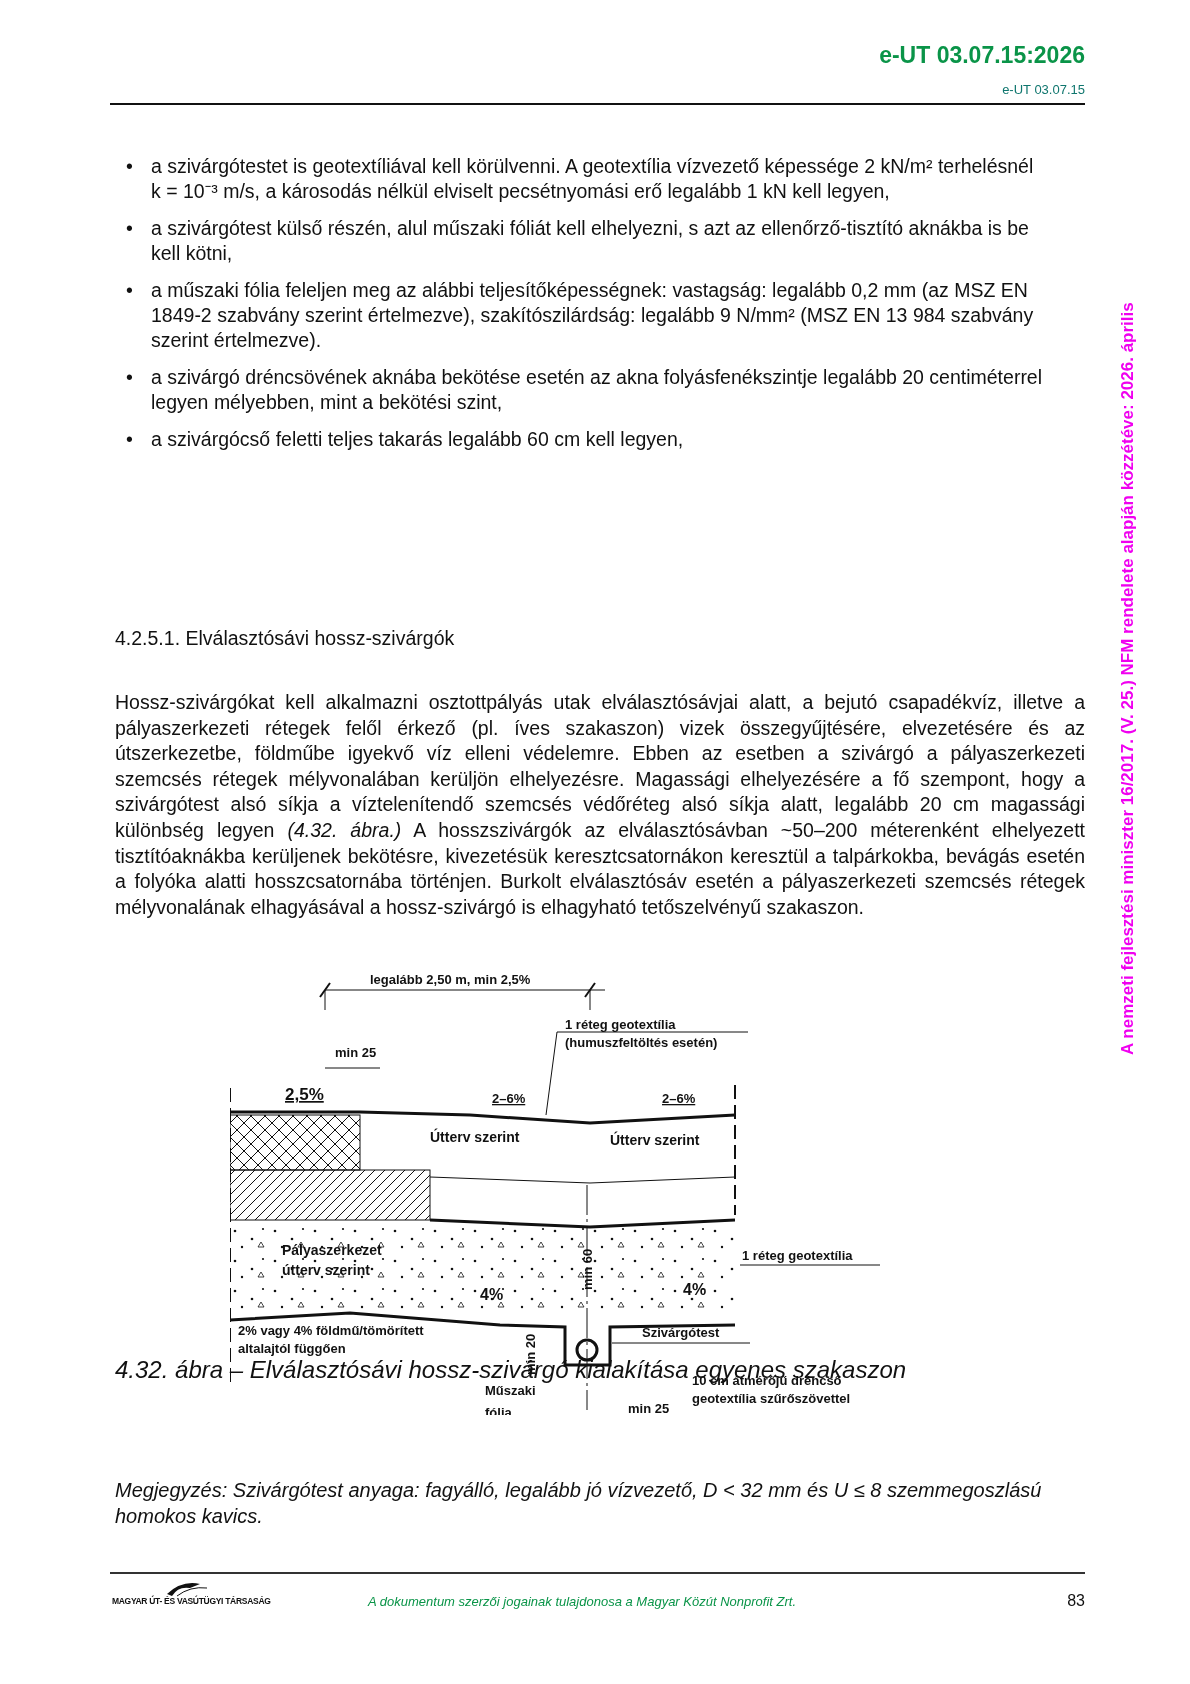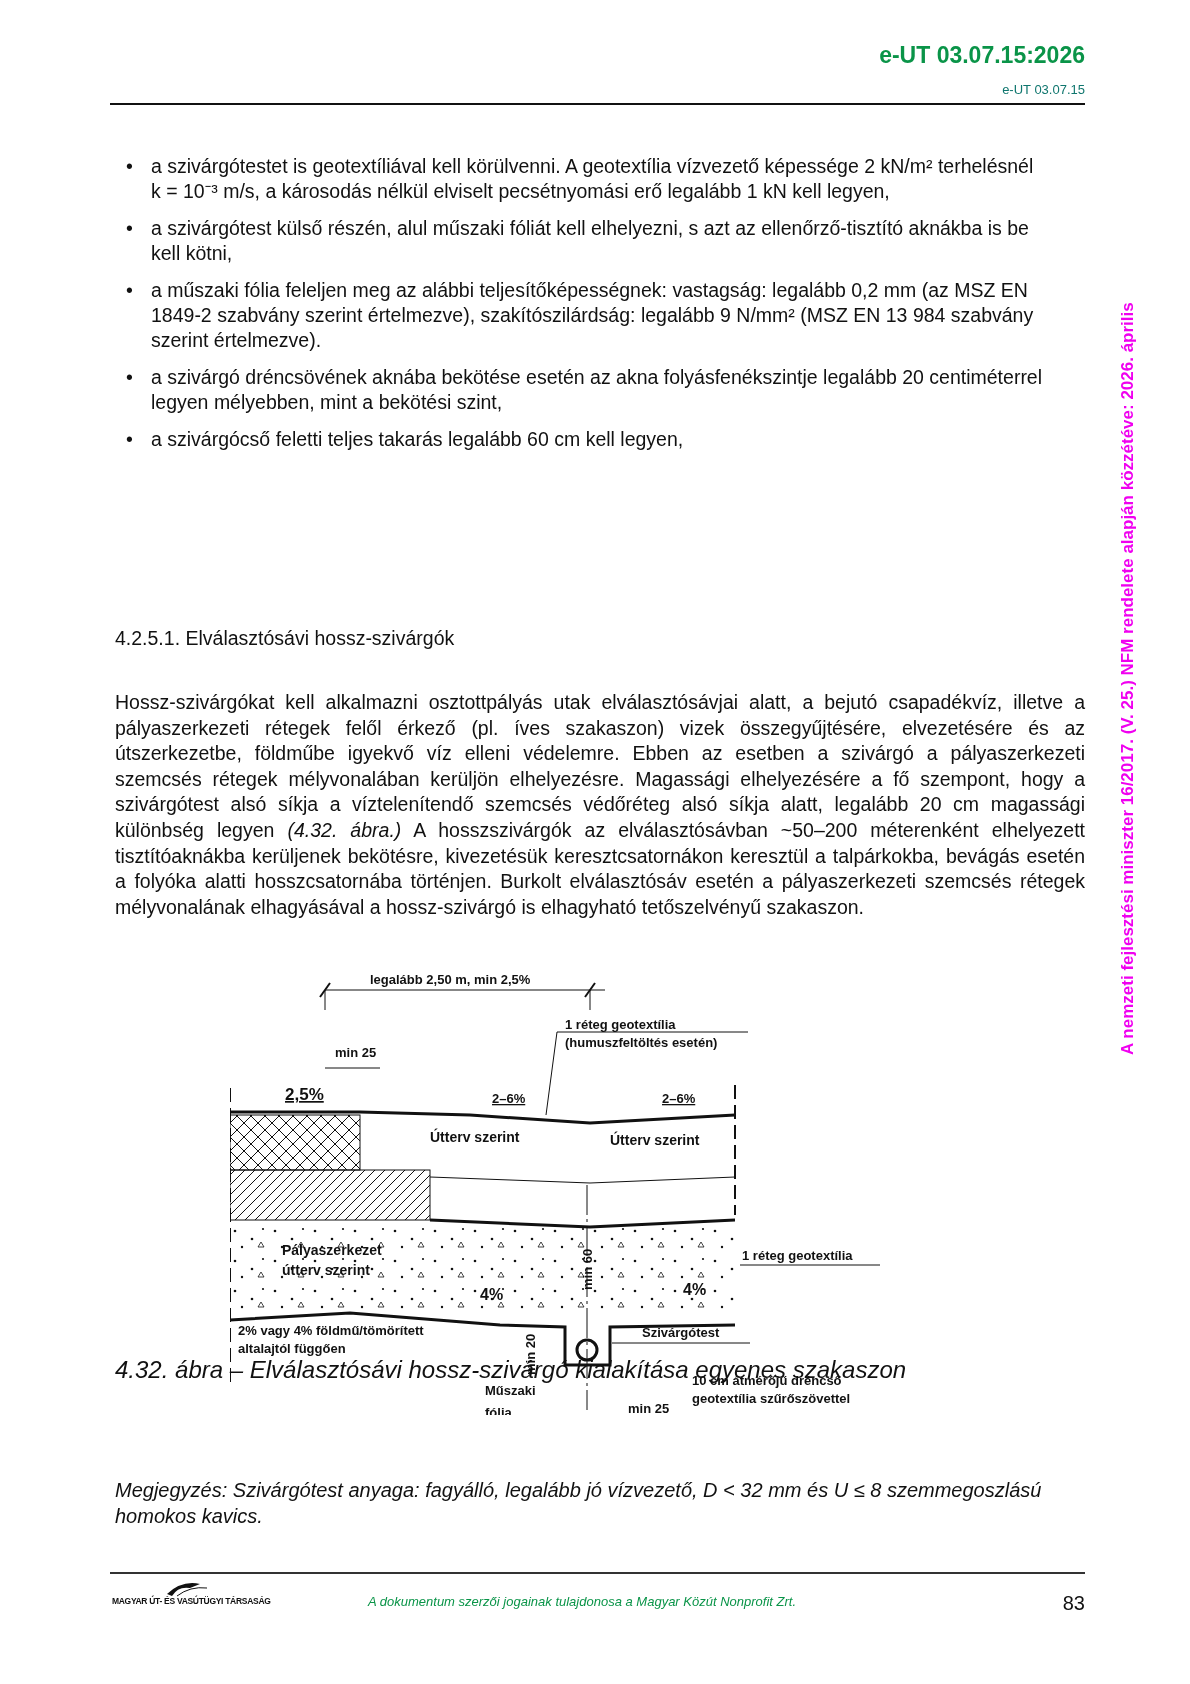--- a/index.html
+++ b/index.html
@@ -16,21 +16,21 @@
   .sec-title { position:absolute; left:115px; top:627px; font-size:19.5px; }
   .para { position:absolute; left:115px; top:690px; width:970px; font-size:19.5px; line-height:25.6px; text-align:justify; }
   .fig { position:absolute; left:230px; top:955px; width:730px; height:460px; }
   .fig text { font-family:"Liberation Sans", sans-serif; font-weight:bold; fill:#111; }
   .caption { position:absolute; left:115px; top:1356px; font-size:24px; font-style:italic; }
   .note { position:absolute; left:115px; top:1477px; width:975px; font-size:20px; font-style:italic; line-height:26px; }
   .ftr-rule { position:absolute; left:110px; width:975px; top:1572px; height:2px; background:#333; }
   .ftr-logo { position:absolute; left:112px; top:1578px; width:160px; height:42px; }
   .ftr-org { position:absolute; left:112px; top:1596px; font-size:8.5px; font-weight:bold; letter-spacing:-0.3px; }
   .ftr-copy { position:absolute; left:356px; top:1594px; font-size:13px; font-style:italic; color:#0a9448;margin-left:12px; }
-  .ftr-page { position:absolute; right:105px; top:1592px; font-size:20px; }
+  .ftr-page { position:absolute; right:105px; top:1592px; font-size:16px; }
 </style>
 </head>
 <body>
 
 <div class="hdr-title">e-UT 03.07.15:2026</div>
 <div class="hdr-sub">e-UT 03.07.15</div>
 <div class="hdr-rule"></div>
 
 <div class="side">A nemzeti fejlesztési miniszter 16/2017. (V. 25.) NFM rendelete alapján közzétéve: 2026. április</div>
 

